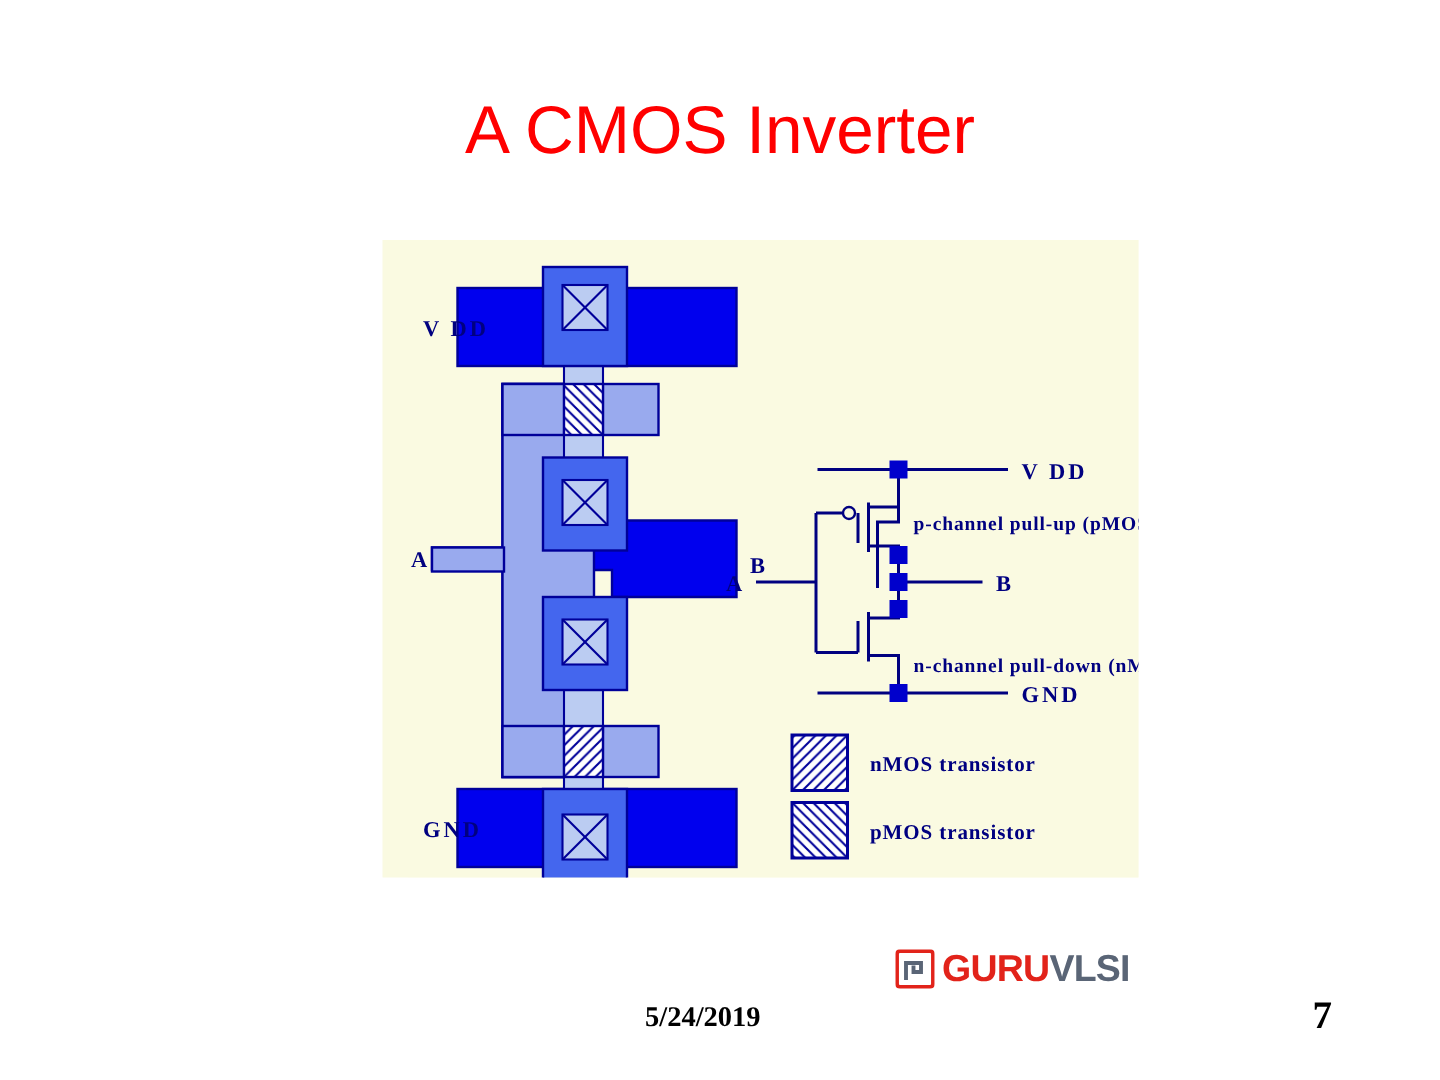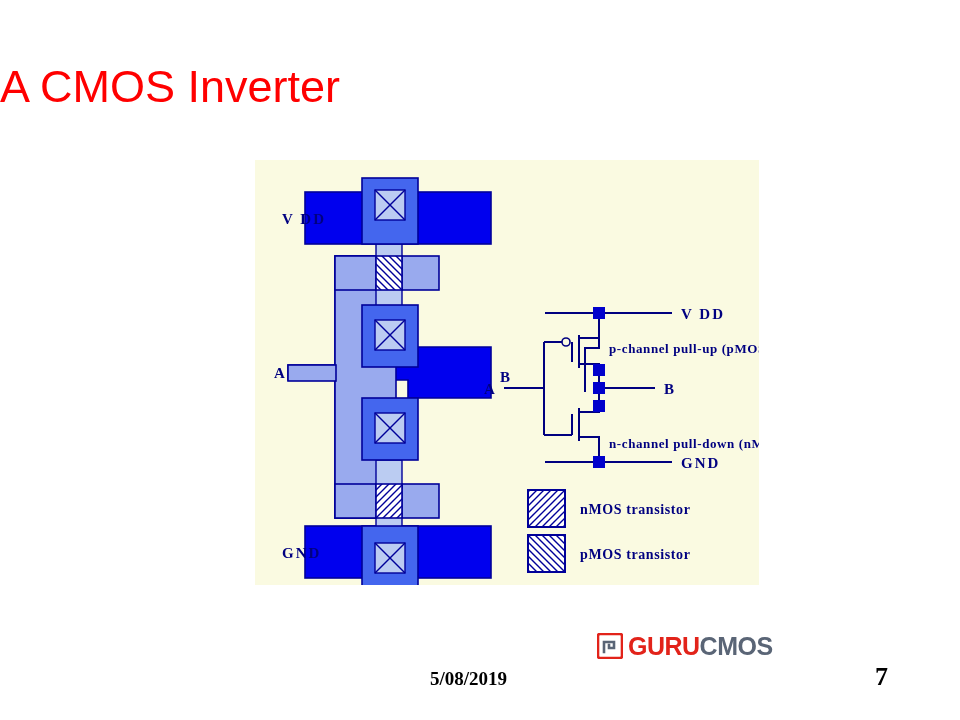--- a/index.html
+++ b/index.html
@@ -19,21 +19,21 @@
     left: 0; top: 0;
     width: 960px;
     height: 720px;
     background: #ffffff;
   }
   #slide-title {
     position: absolute;
     left: 0;
     top: 62px;
     width: 960px;
-    text-align: left;
+    text-align: center;
     color: #FF0000;
     font-size: 45px;
     font-weight: normal;
     font-family: "Liberation Sans", sans-serif;
     letter-spacing: 0px;
     line-height: 1.1;
   }
   #figure {
     position: absolute;
     left: 255px;
@@ -220,20 +220,20 @@
       </g>
     </svg>
   </div>
 
   <div id="brand-logo">
     <svg id="brand-mark" viewBox="0 0 26 26">
       <rect x="1" y="1" width="24" height="24" rx="2" fill="none" stroke="#E2231A" stroke-width="2.6"></rect>
       <path d="M7,19 L7,9 L17,9 L17,15 L12,15 L12,12" fill="none" stroke="#5A6576" stroke-width="2.6" stroke-linecap="square"></path>
     </svg>
     <div id="brand-text">
-      <span class="vlsi">GURU</span><span class="guru">CMOS</span>
+      <span class="vlsi">GURU</span><span class="guru">VLSI</span>
     </div>
   </div>
 
-  <div id="footer-date">5/08/2019</div>
+  <div id="footer-date">5/24/2019</div>
   <div id="footer-page">7</div>
 
 </div>
 
 </body></html>

